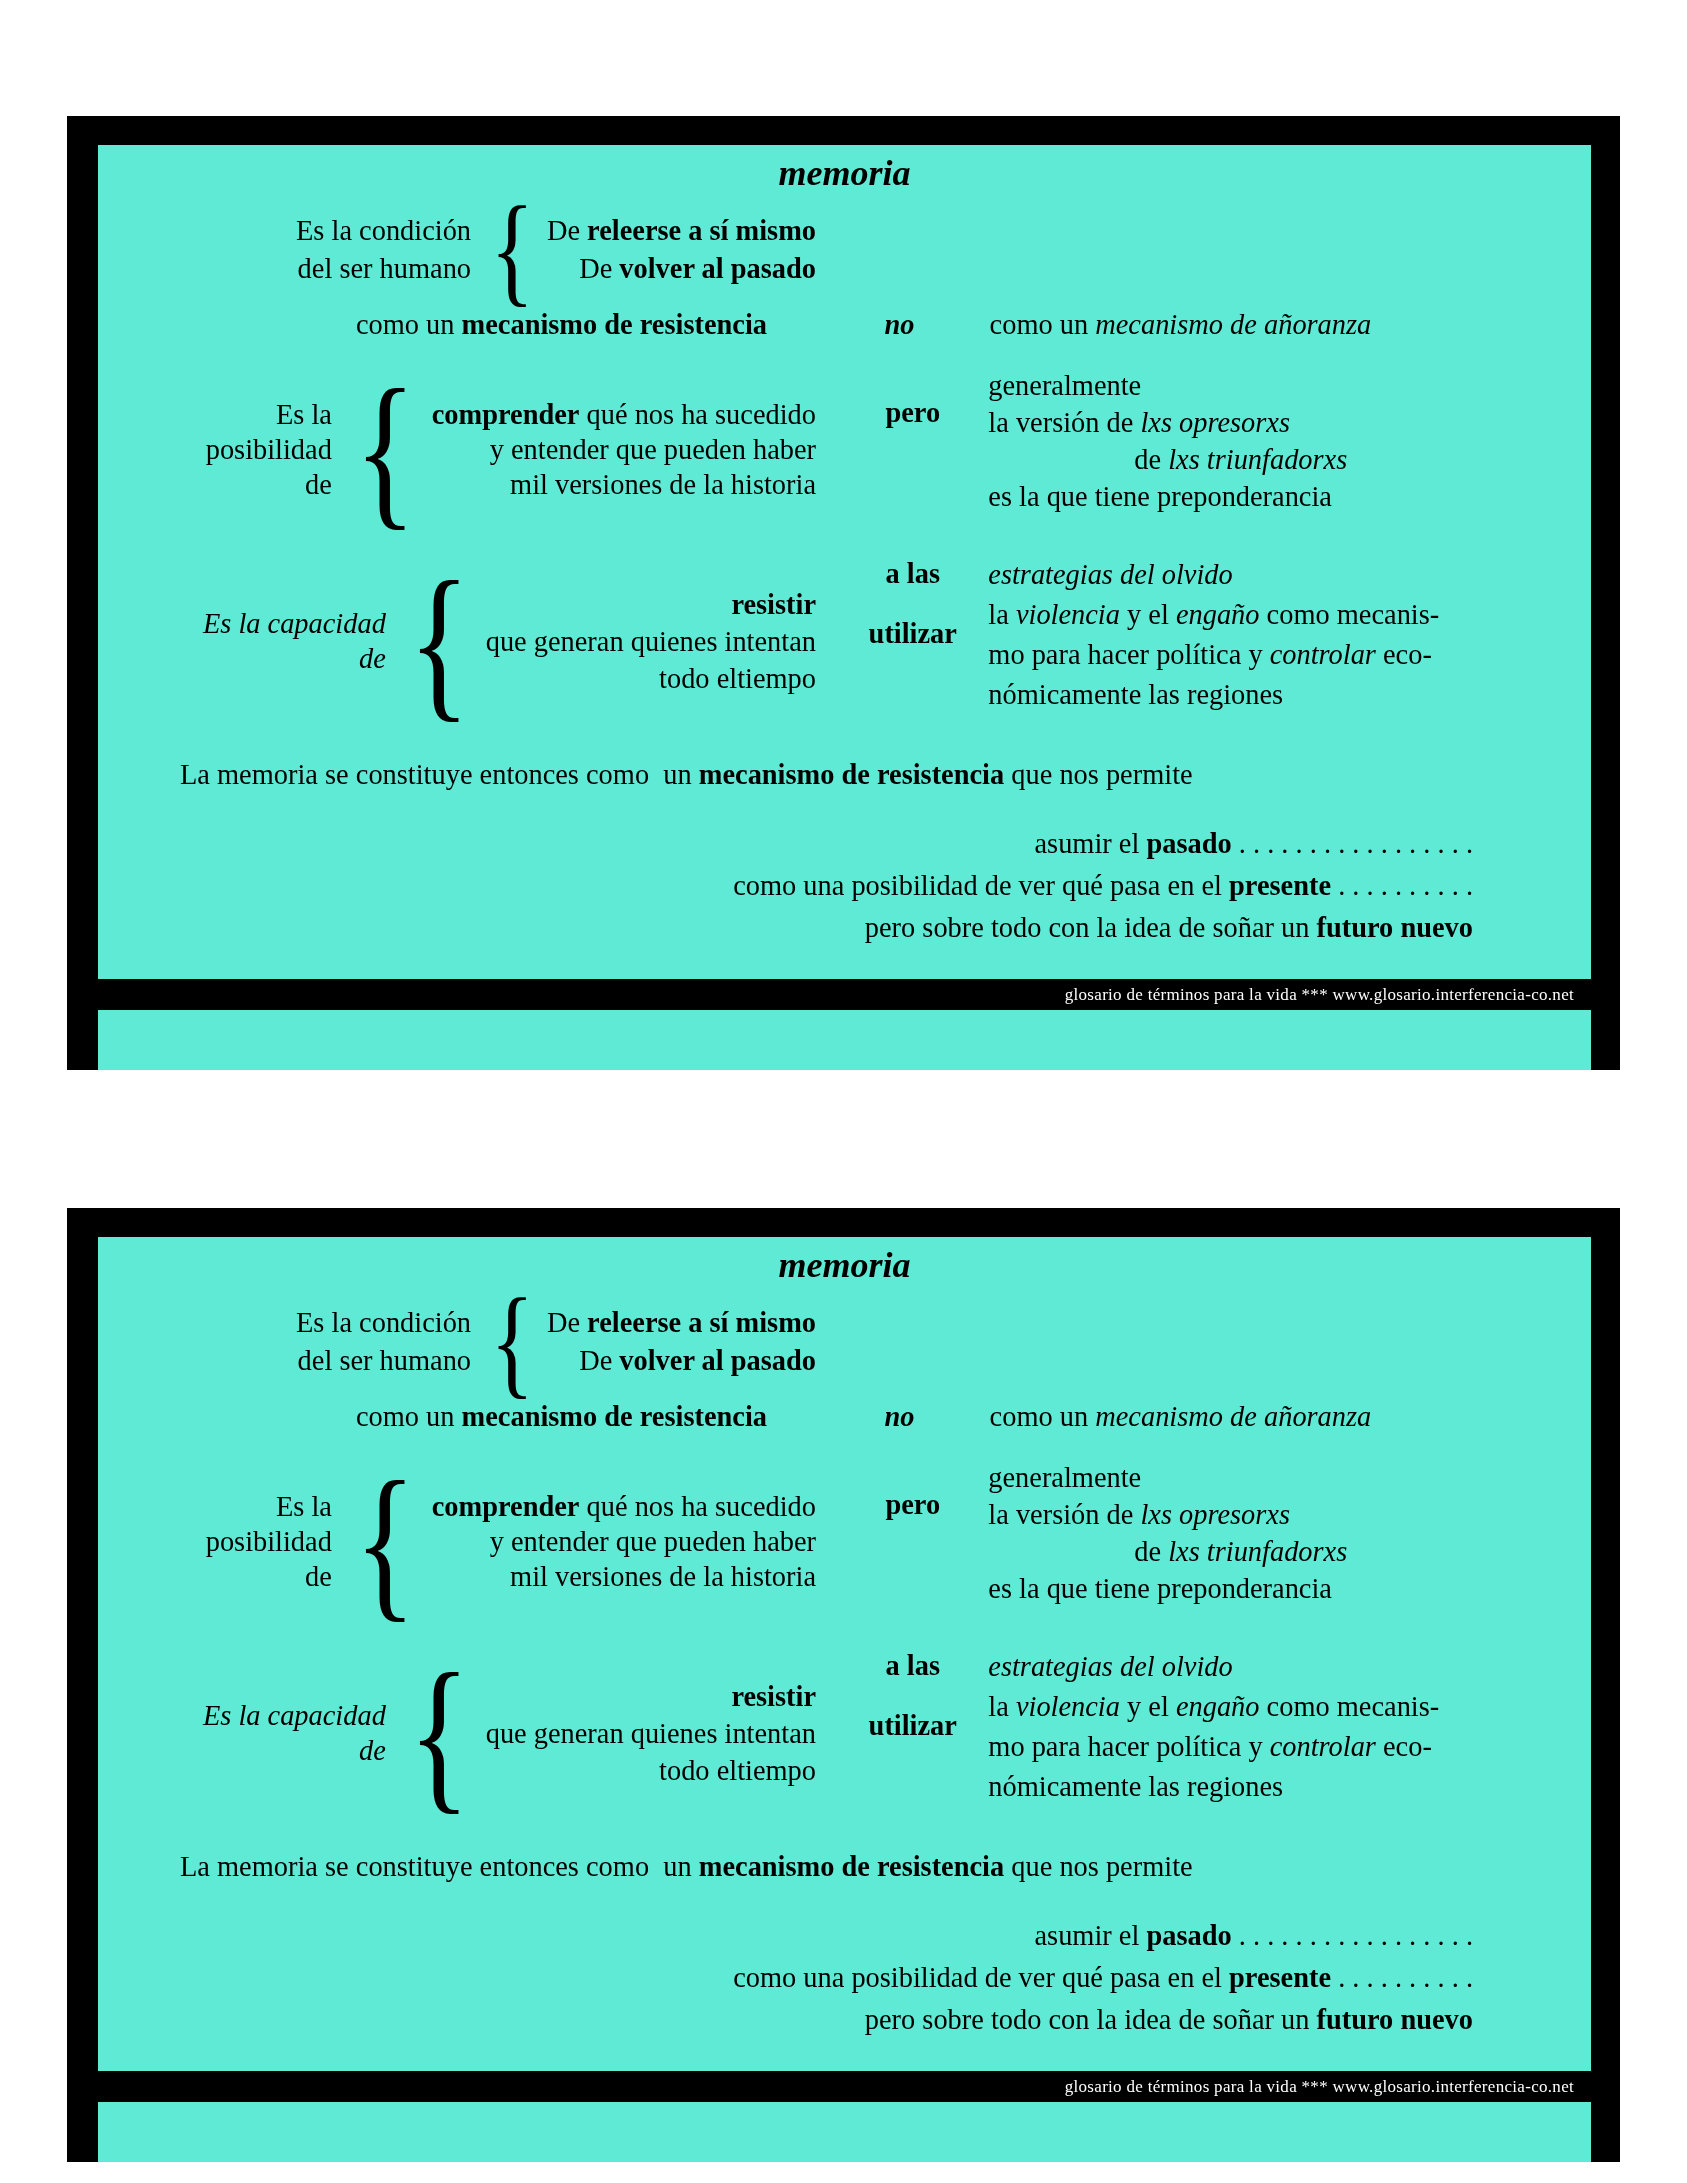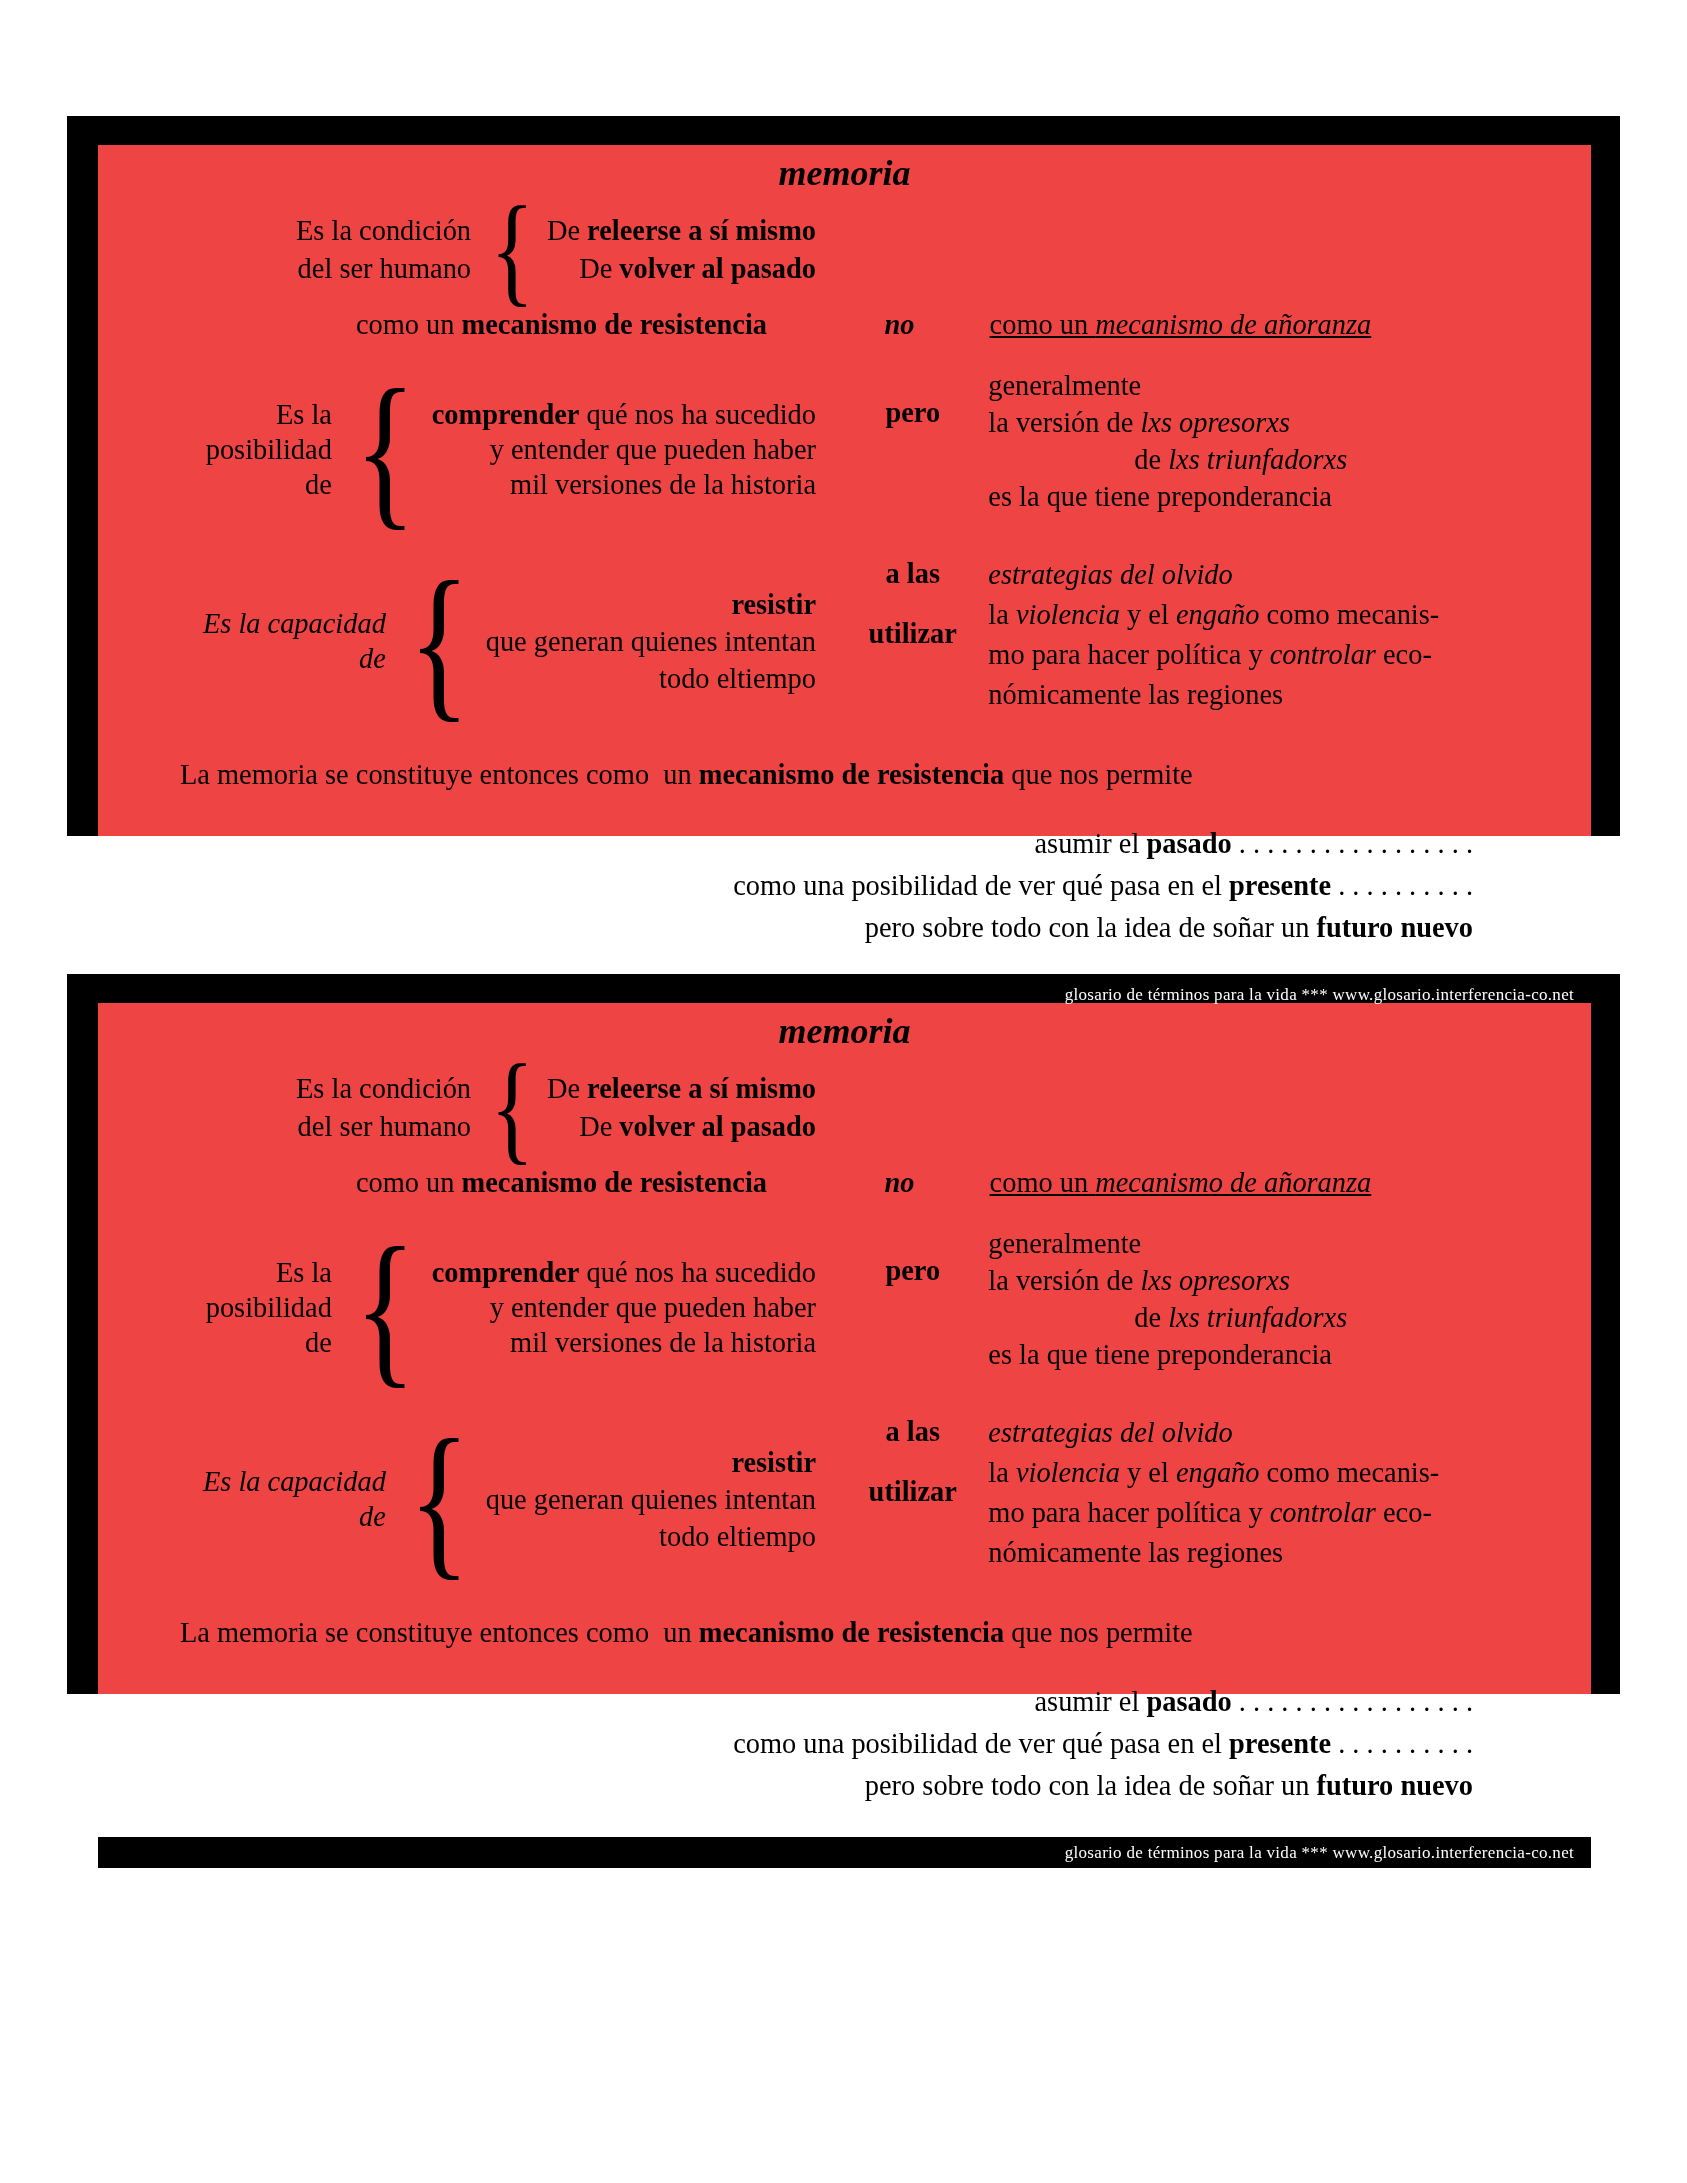--- a/index.html
+++ b/index.html
@@ -5,23 +5,23 @@
   * { box-sizing: border-box; }
   html, body { margin: 0; padding: 0; }
   body {
     width: 1687px; height: 2183px;
     background: #ffffff;
     font-family: "Liberation Serif", serif;
     color: #000000;
   }
   .card {
     width: 1553px;
-    height: 720px;
+    height: 954px;
     margin: 0 auto;
-    background: #ef4444;
+    background: #5eead4;
     border: 29px solid #000000;
     border-left-width: 31px;
     border-bottom: 0;
   }
   .card.first  { margin-top: 116px; }
   .card.second { margin-top: 138px; }
 
   .card-inner {
     height: 834px;
     font-size: 28.4px;
@@ -65,21 +65,21 @@
   .brace.b2 { font-size: 122px; }
   .brace.b3 { font-size: 172px; }
 
   .sec1 { margin-top: 3.3px; height: 106px; width: 718px; }
   .sec1 .blines { line-height: 38px; }
   .sec1 .blabel { line-height: 38px; }
 
   .row-no { margin-top: 2.6px; }
   .rn-left  { text-align: right; padding-right: 49px; white-space: nowrap; }
   .rn-mid   { text-align: center; }
-  .rn-right { padding-left: 6.6px; white-space: nowrap; text-decoration: underline; }
+  .rn-right { padding-left: 6.6px; white-space: nowrap; }
 
   .sec2 { margin-top: 15px; }
   .sec2 .col1 { padding-top: 5.3px; margin-left: 38px; }
   .sec2 .blabel, .sec2 .blines { line-height: 35px; }
   .pero { text-align: center; padding-left: 26.5px; padding-top: 36px; }
   .rc { padding-left: 5.3px; padding-top: 9.3px; line-height: 37px; white-space: nowrap; }
   .rc .indent { padding-left: 146px; }
 
   .sec3 { margin-top: 15px; }
   .sec3 .col1 { padding-top: 5.3px; }

